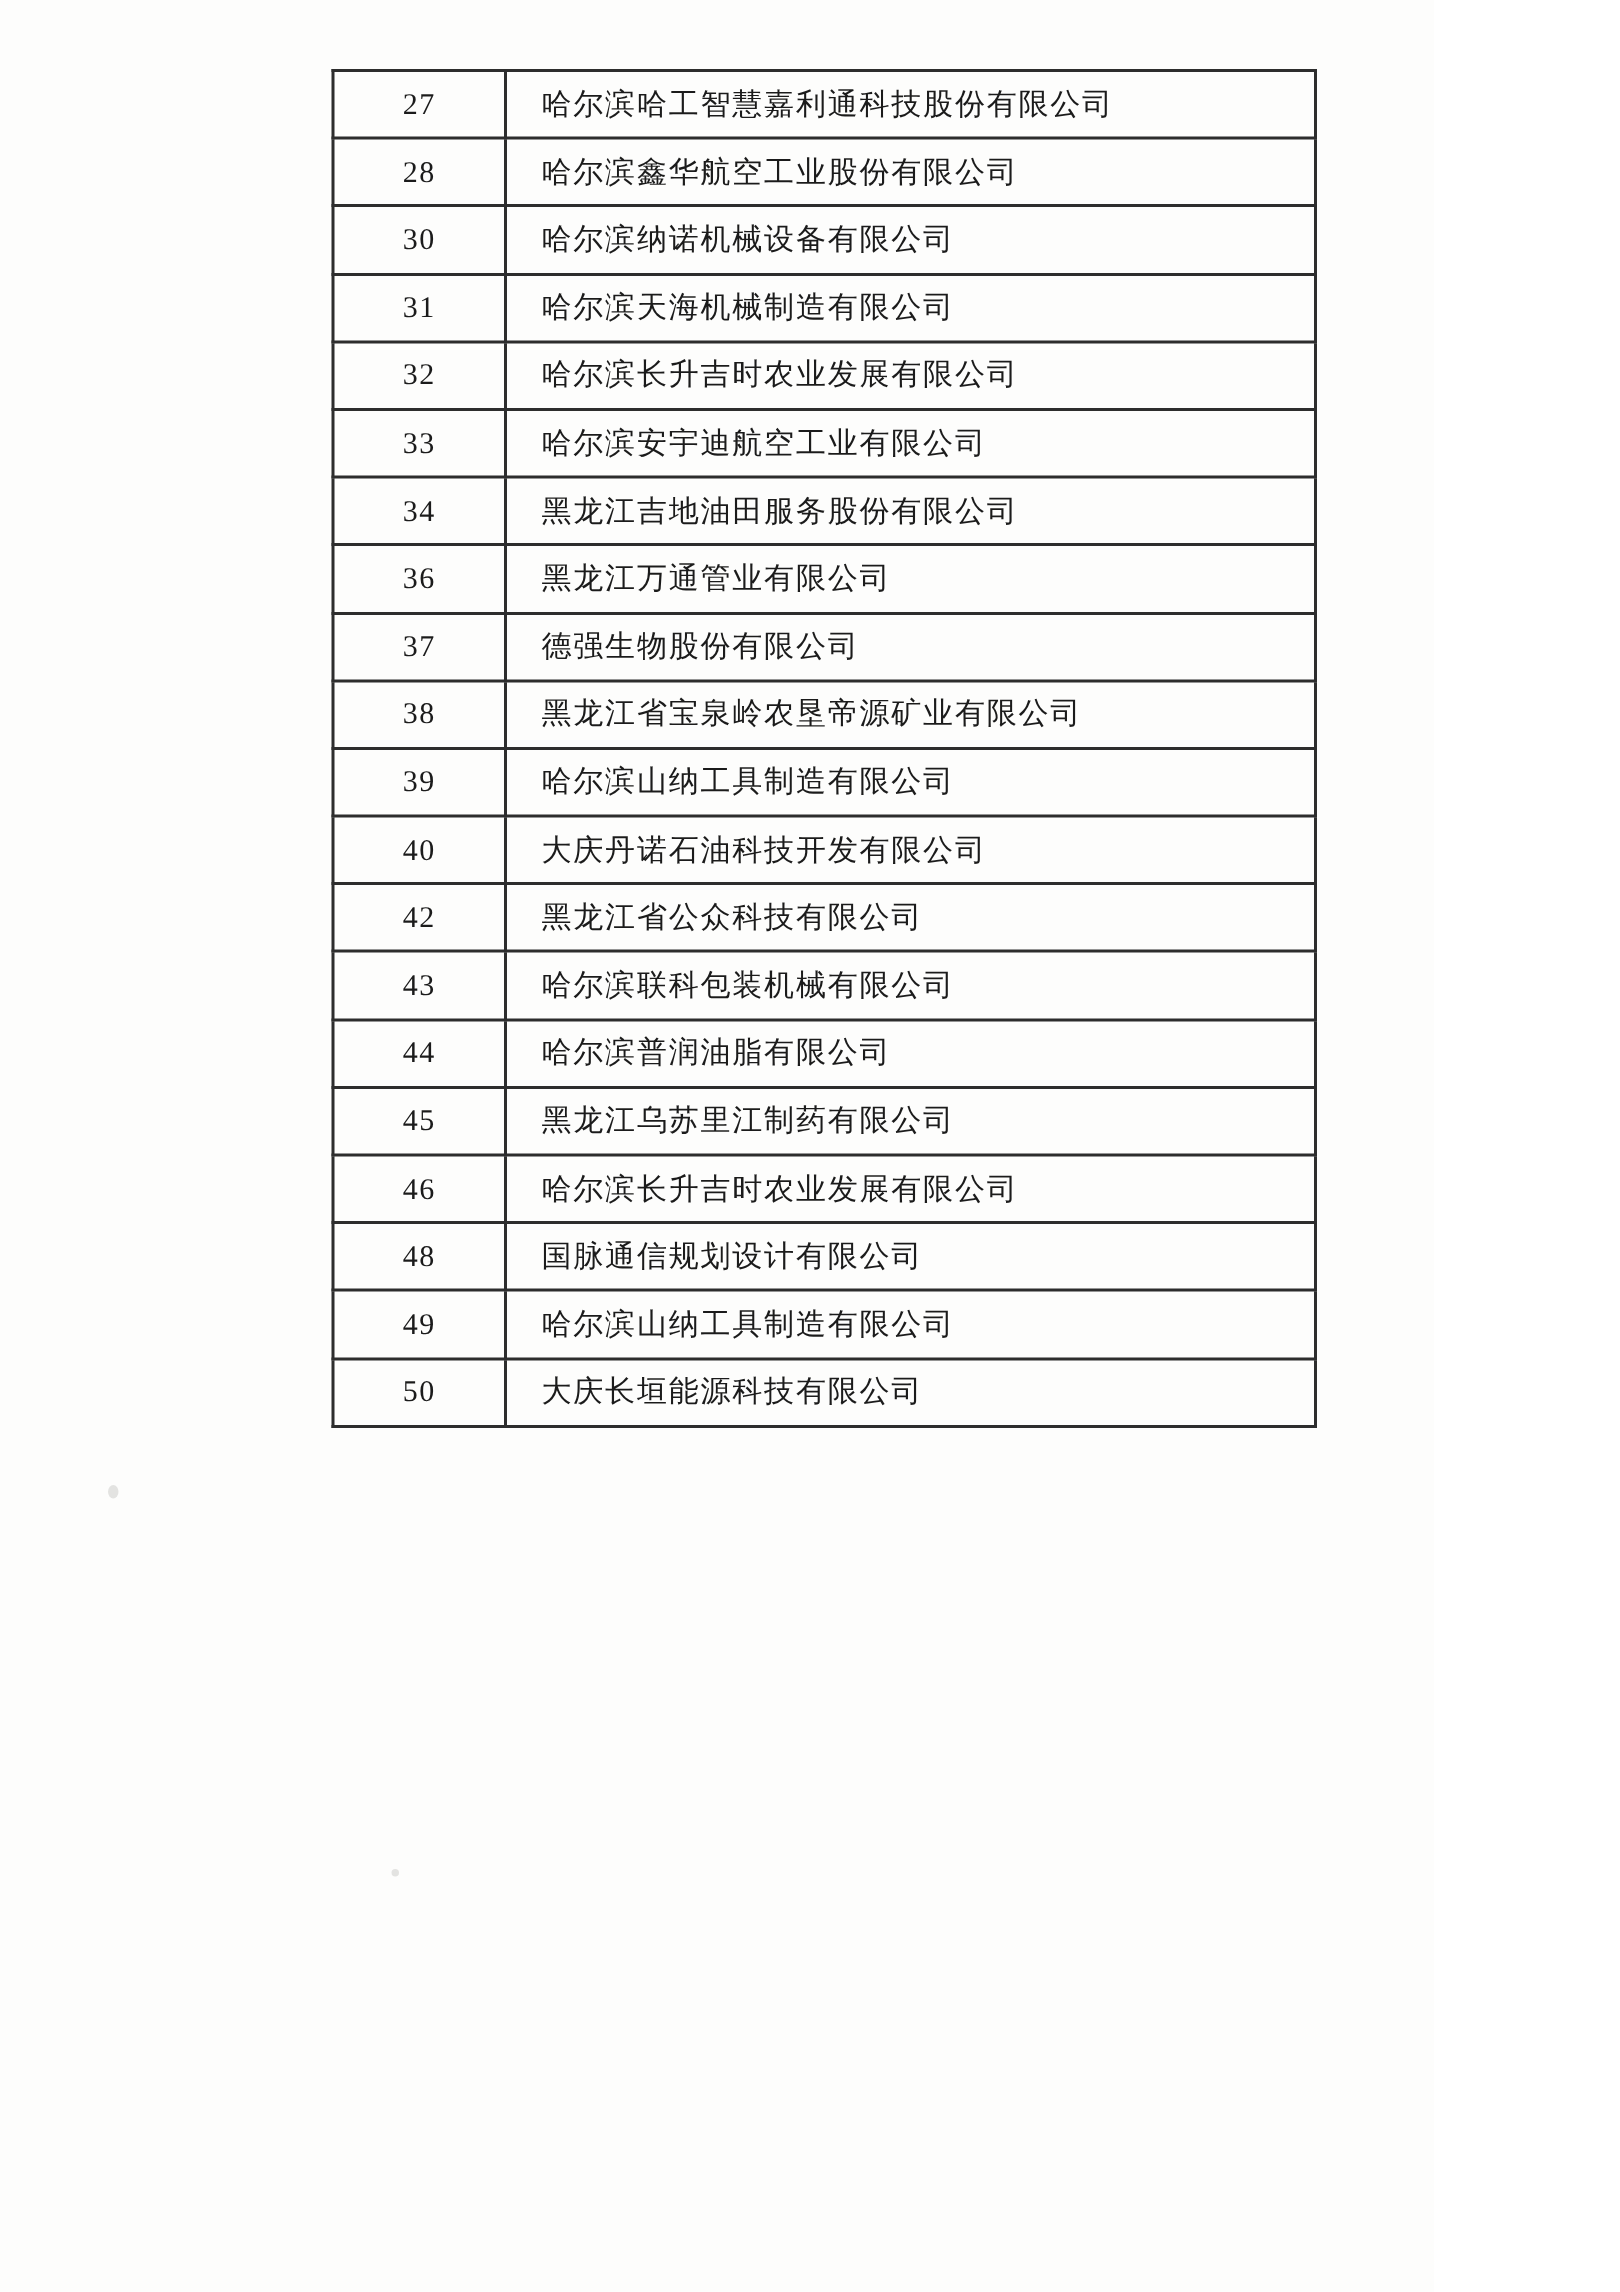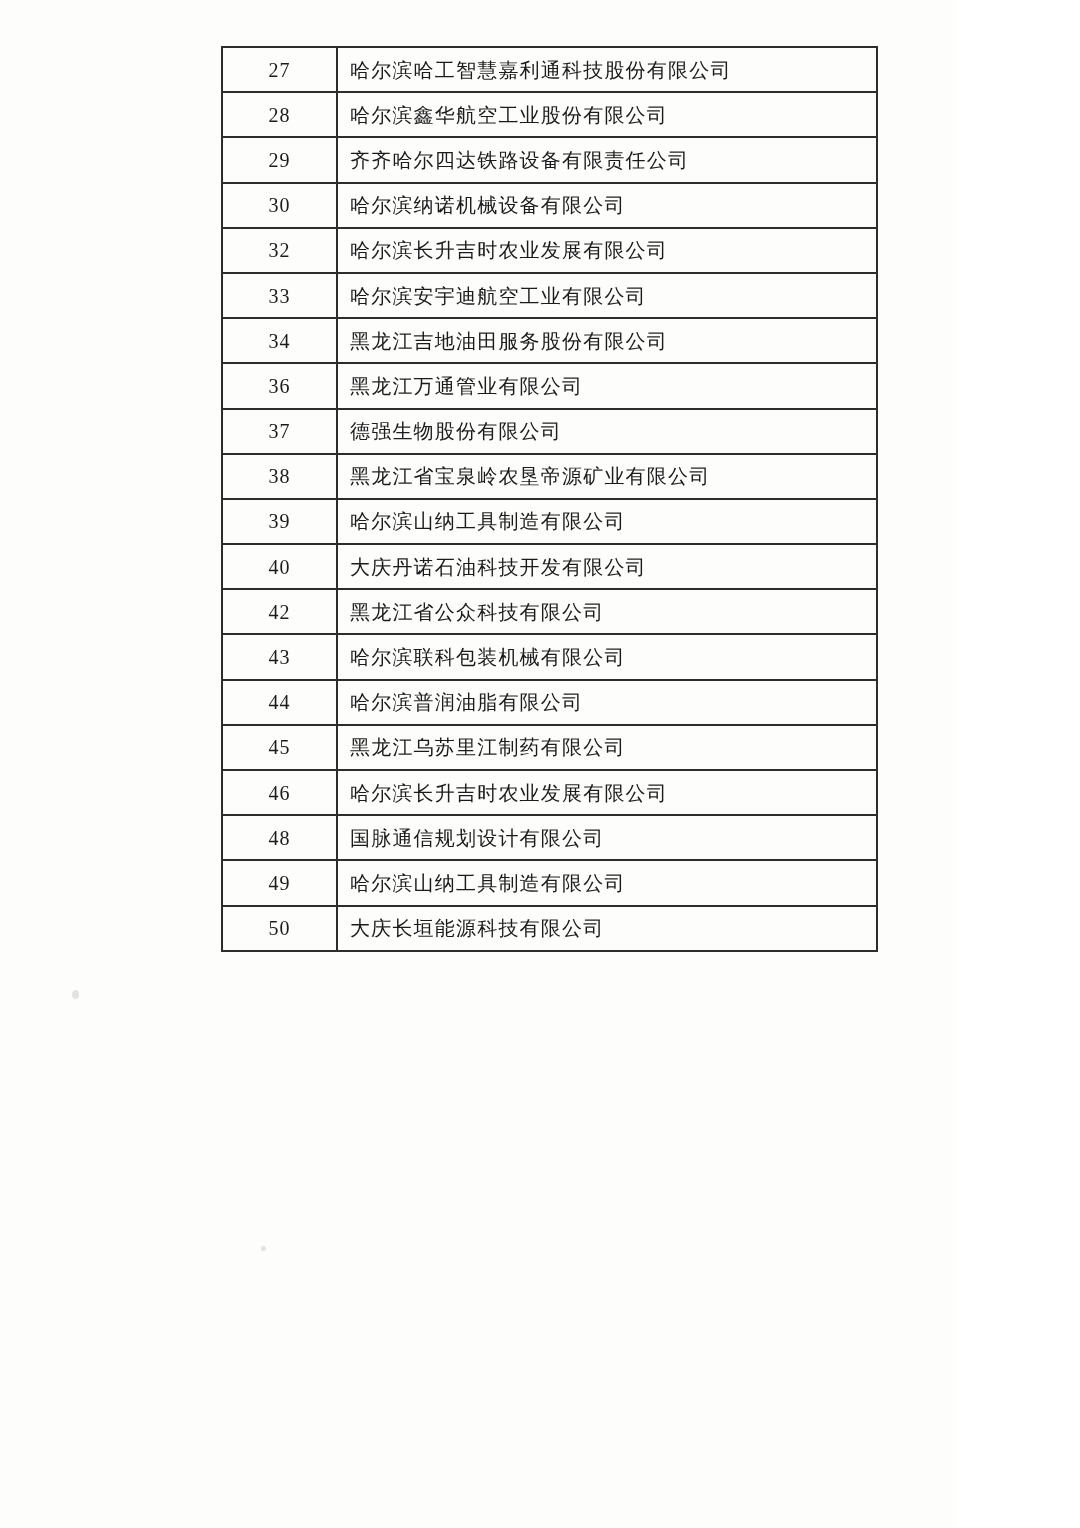--- a/index.html
+++ b/index.html
@@ -34,21 +34,21 @@
     white-space: nowrap;
     overflow: hidden;
   }
   .col-no {
     width: 115px;
     text-align: center;
     letter-spacing: 1px;
     font-family: "Liberation Serif", "DejaVu Serif", serif;
   }
   .col-name {
-    padding-left: 12px;
+    padding-left: 23px;
     text-align: left;
     letter-spacing: 1.2px;
   }
   .speck {
     position: absolute;
     border-radius: 50%;
     background: #e3e3e1;
   }
   .speck-1 { left: 72px;  top: 990px;  width: 7px; height: 9px; }
   .speck-2 { left: 261px; top: 1246px; width: 5px; height: 5px; }
@@ -61,26 +61,26 @@
     <tbody id="company-tbody">
         <tr>
           <td class="col-no">27</td>
           <td class="col-name">哈尔滨哈工智慧嘉利通科技股份有限公司</td>
         </tr>
         <tr>
           <td class="col-no">28</td>
           <td class="col-name">哈尔滨鑫华航空工业股份有限公司</td>
         </tr>
         <tr>
-          <td class="col-no">29</td>
-          <td class="col-name">齐齐哈尔四达铁路设备有限责任公司</td>
+          <td class="col-no">30</td>
+          <td class="col-name">哈尔滨纳诺机械设备有限公司</td>
         </tr>
         <tr>
-          <td class="col-no">30</td>
-          <td class="col-name">哈尔滨纳诺机械设备有限公司</td>
+          <td class="col-no">31</td>
+          <td class="col-name">哈尔滨天海机械制造有限公司</td>
         </tr>
         <tr>
           <td class="col-no">32</td>
           <td class="col-name">哈尔滨长升吉时农业发展有限公司</td>
         </tr>
         <tr>
           <td class="col-no">33</td>
           <td class="col-name">哈尔滨安宇迪航空工业有限公司</td>
         </tr>
         <tr>

